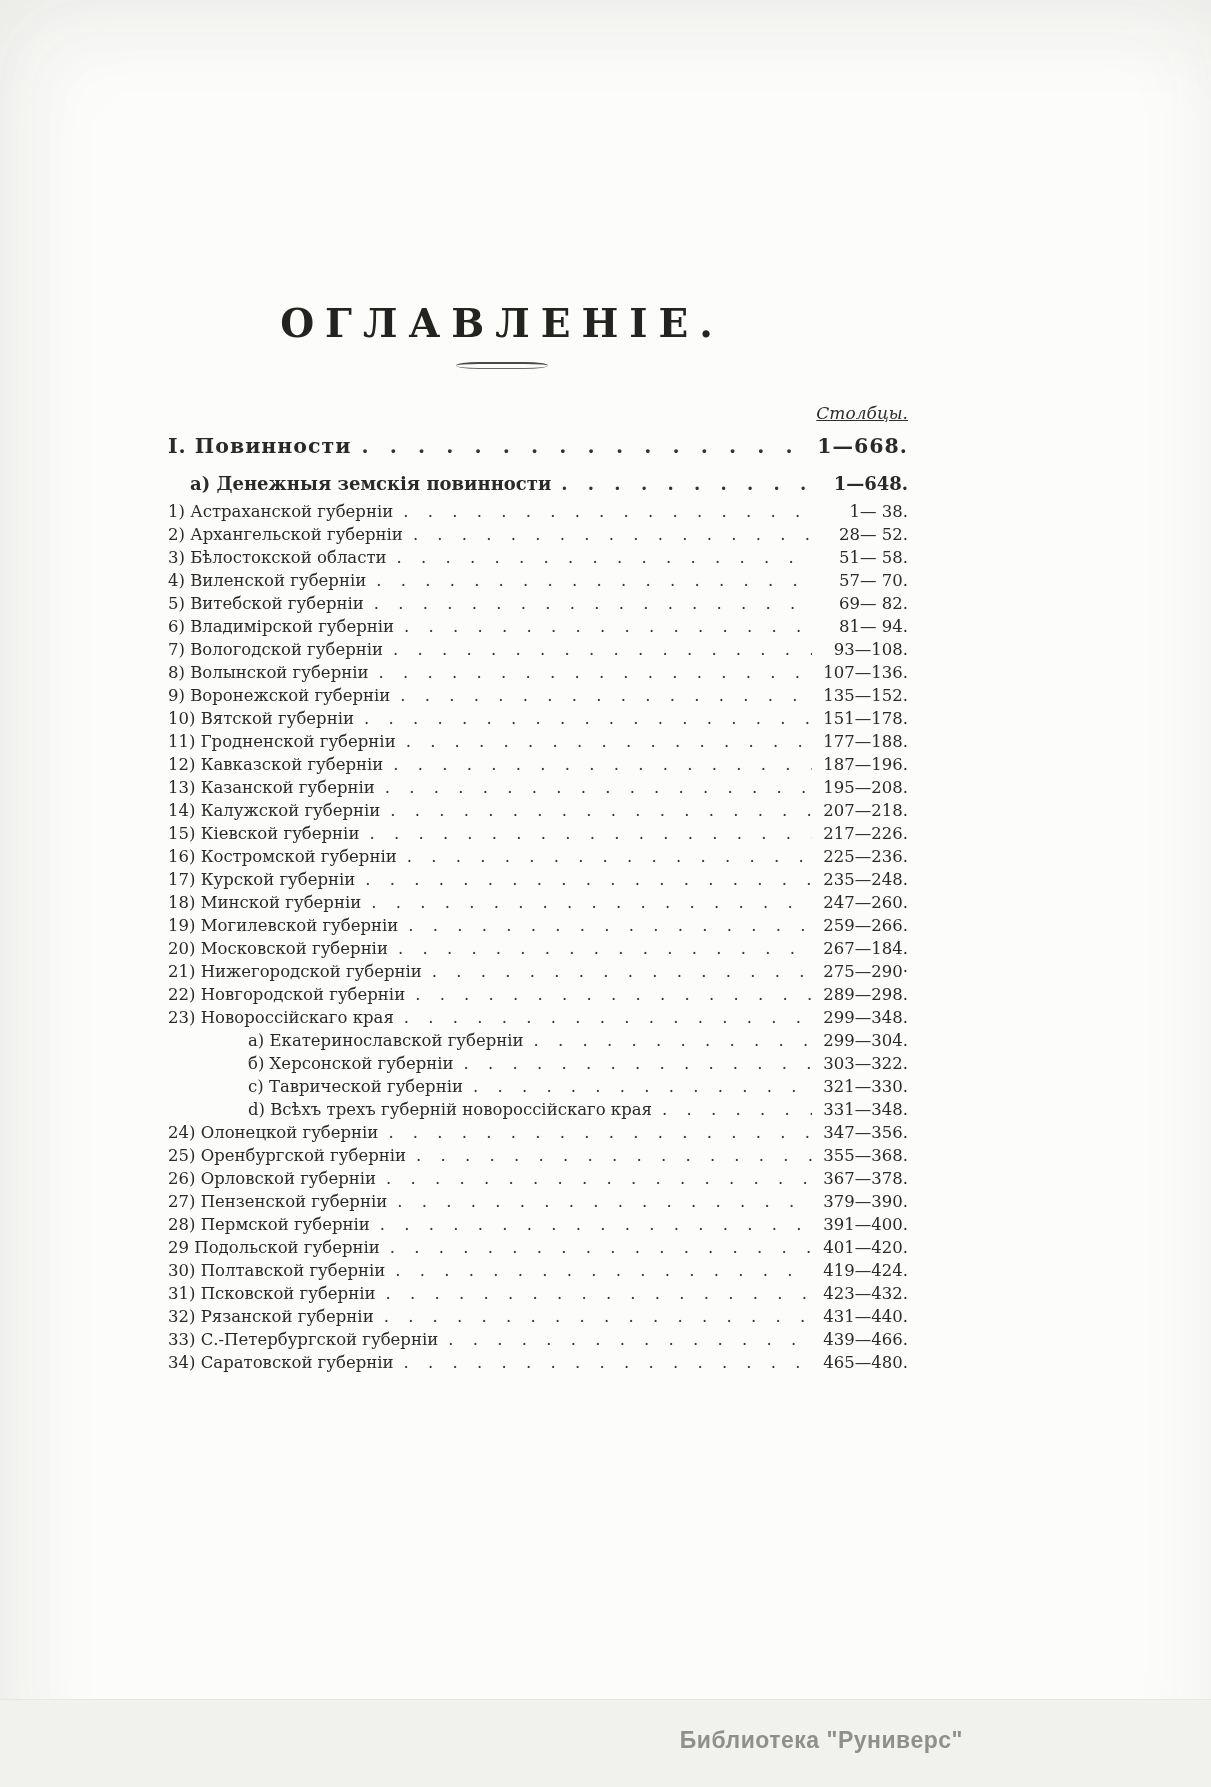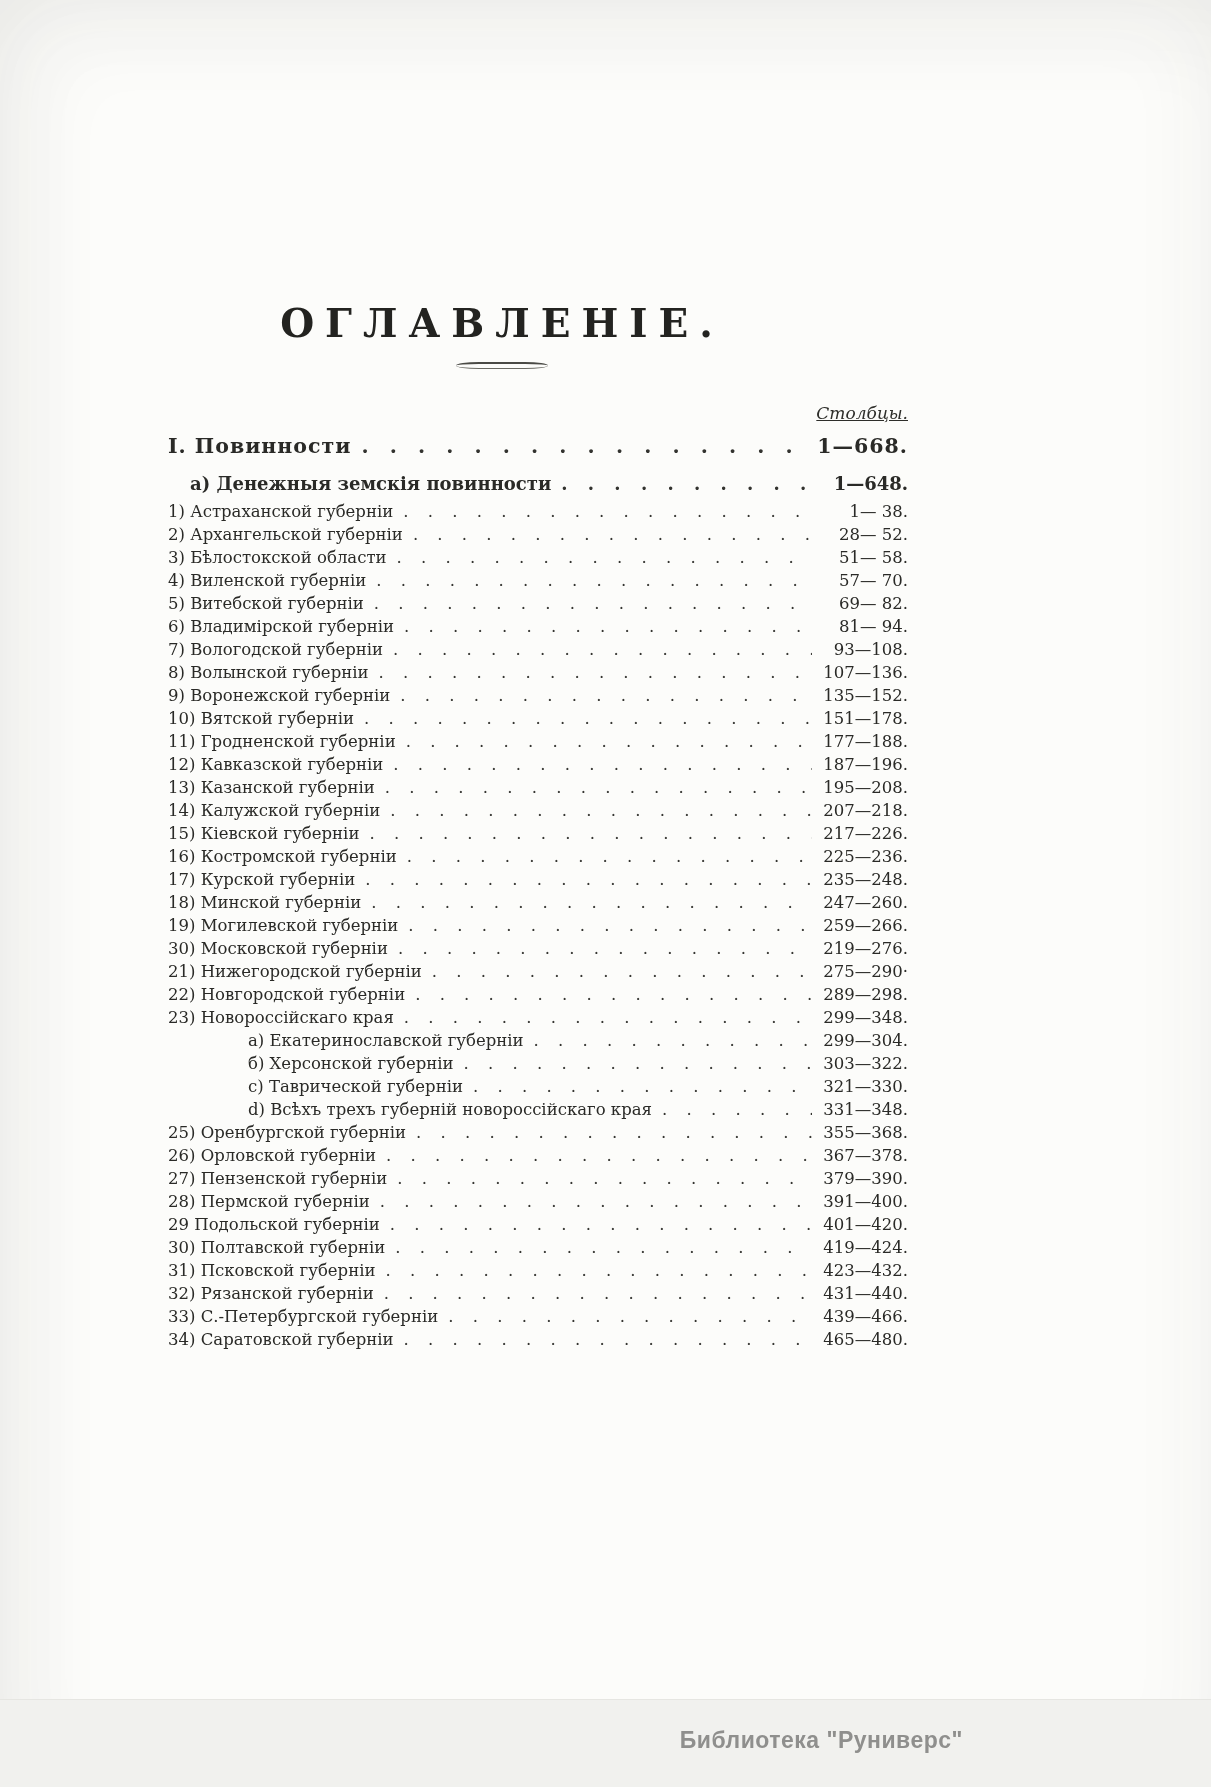--- a/index.html
+++ b/index.html
@@ -215,23 +215,23 @@
           <span class="label">18) Минской губерніи</span>
           <span class="leader"></span>
           <span class="pages">247—260.</span>
         </div>
         <div class="row lvl2">
           <span class="label">19) Могилевской губерніи</span>
           <span class="leader"></span>
           <span class="pages">259—266.</span>
         </div>
         <div class="row lvl2">
-          <span class="label">30) Московской губерніи</span>
-          <span class="leader"></span>
-          <span class="pages">219—276.</span>
+          <span class="label">20) Московской губерніи</span>
+          <span class="leader"></span>
+          <span class="pages">267—184.</span>
         </div>
         <div class="row lvl2">
           <span class="label">21) Нижегородской губерніи</span>
           <span class="leader"></span>
           <span class="pages">275—290·</span>
         </div>
         <div class="row lvl2">
           <span class="label">22) Новгородской губерніи</span>
           <span class="leader"></span>
           <span class="pages">289—298.</span>
@@ -253,20 +253,25 @@
         </div>
         <div class="row lvl3">
           <span class="label">с) Таврической губерніи</span>
           <span class="leader"></span>
           <span class="pages">321—330.</span>
         </div>
         <div class="row lvl3">
           <span class="label">d) Всѣхъ трехъ губерній новороссійскаго края</span>
           <span class="leader"></span>
           <span class="pages">331—348.</span>
+        </div>
+        <div class="row lvl2">
+          <span class="label">24) Олонецкой губерніи</span>
+          <span class="leader"></span>
+          <span class="pages">347—356.</span>
         </div>
         <div class="row lvl2">
           <span class="label">25) Оренбургской губерніи</span>
           <span class="leader"></span>
           <span class="pages">355—368.</span>
         </div>
         <div class="row lvl2">
           <span class="label">26) Орловской губерніи</span>
           <span class="leader"></span>
           <span class="pages">367—378.</span>

